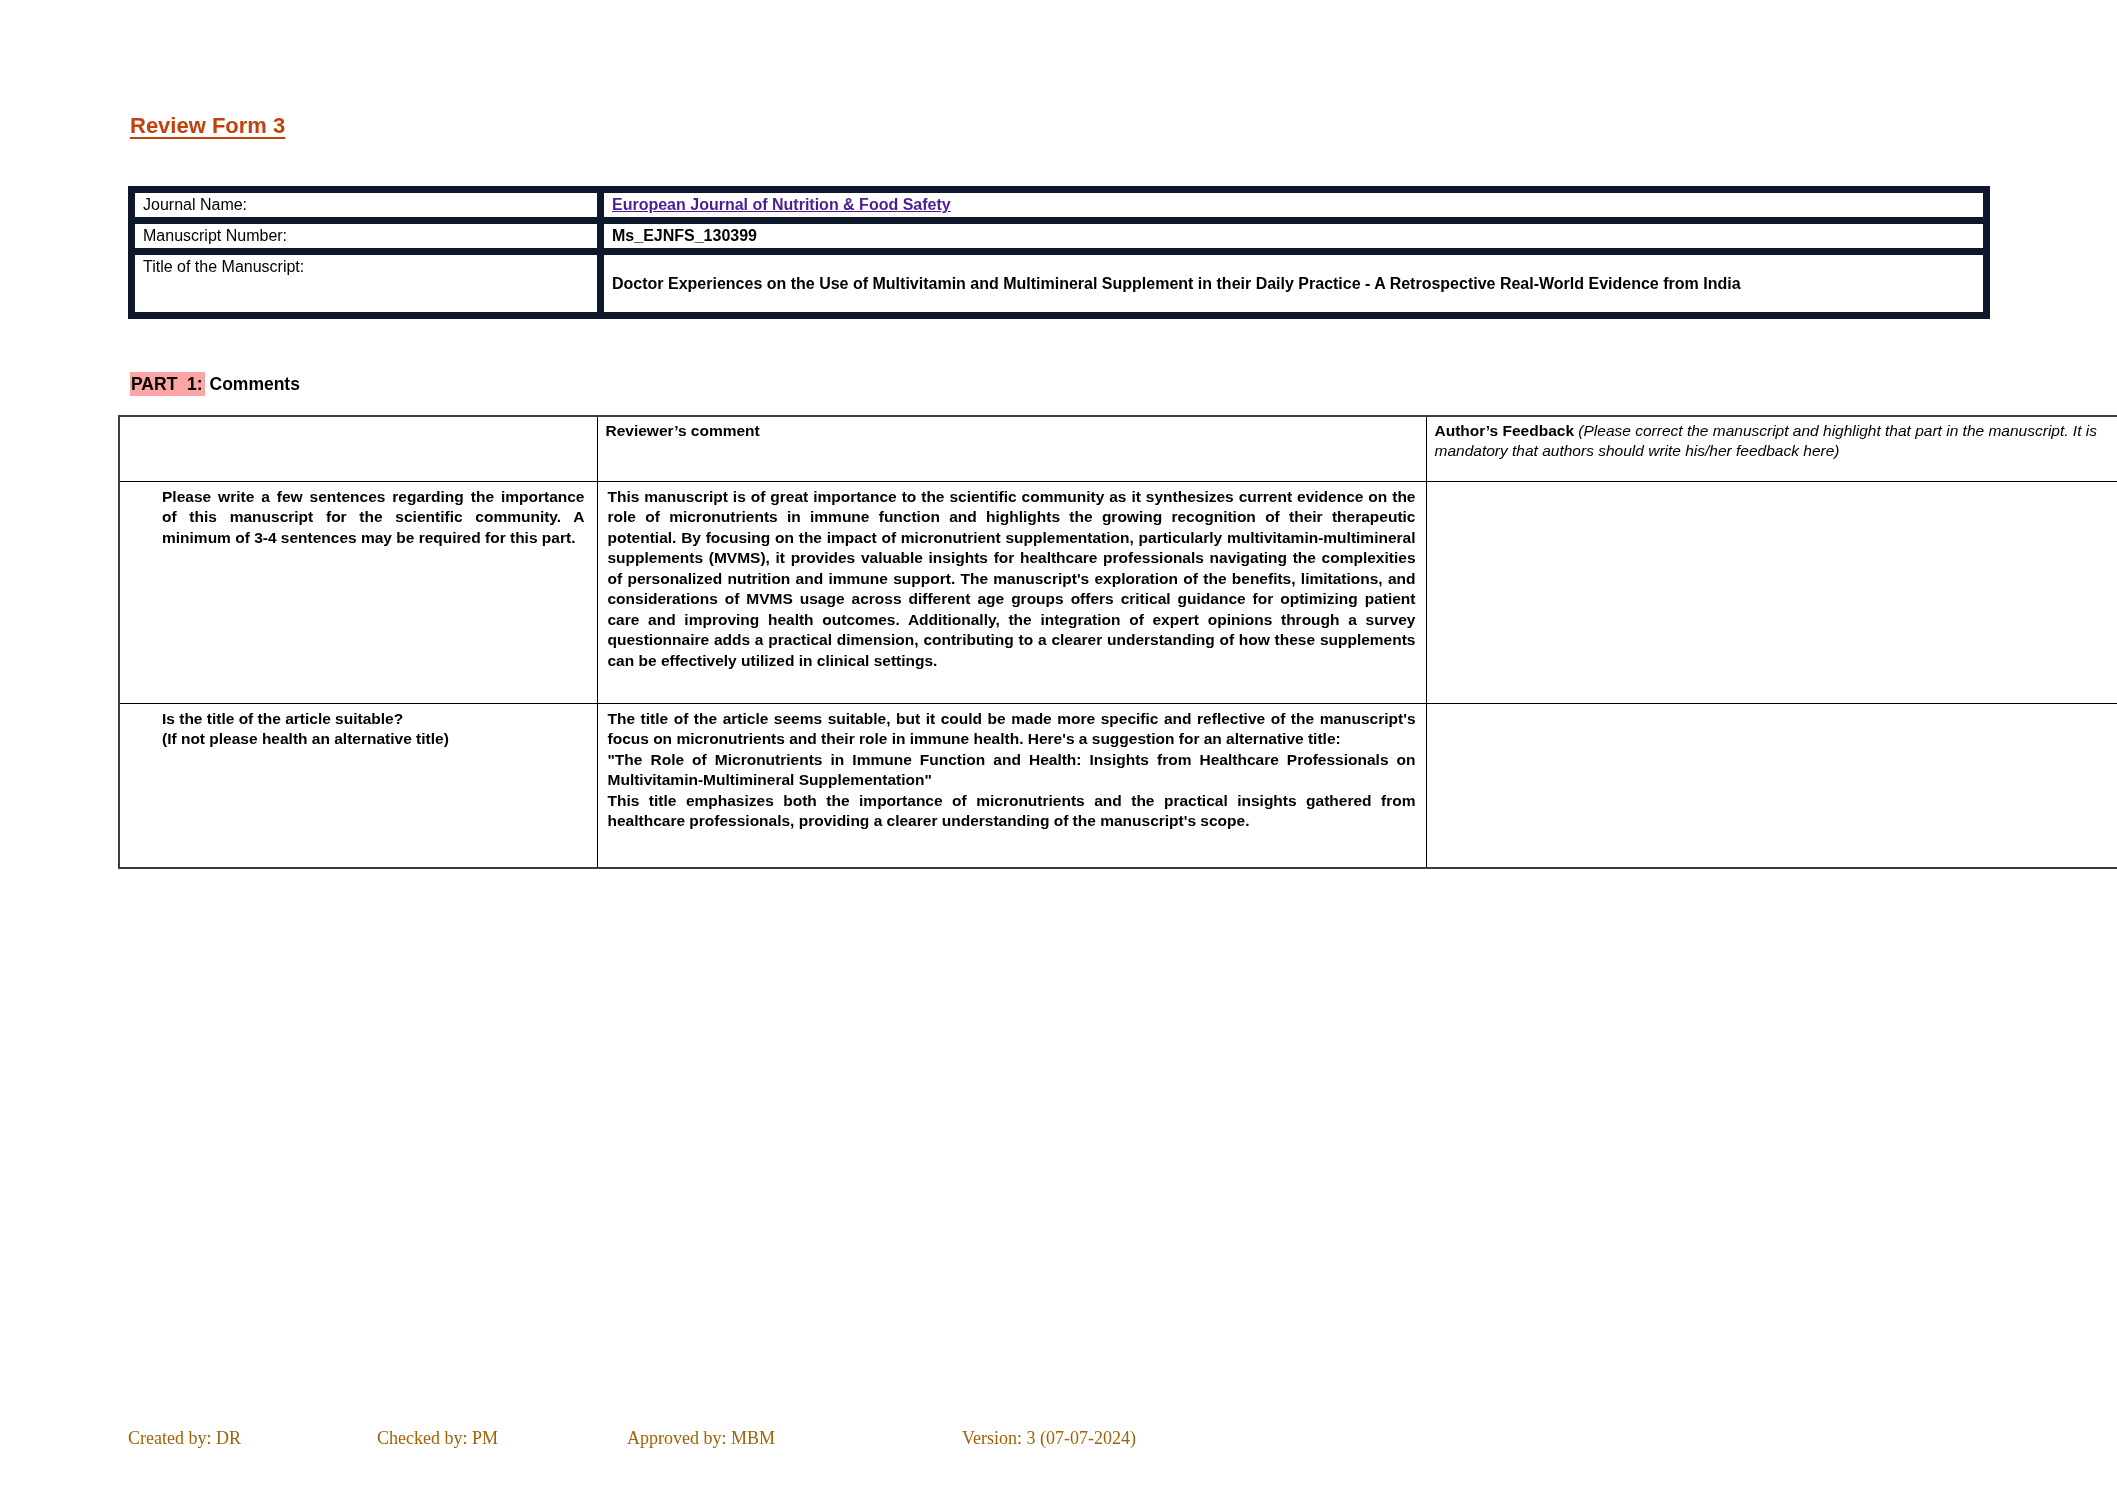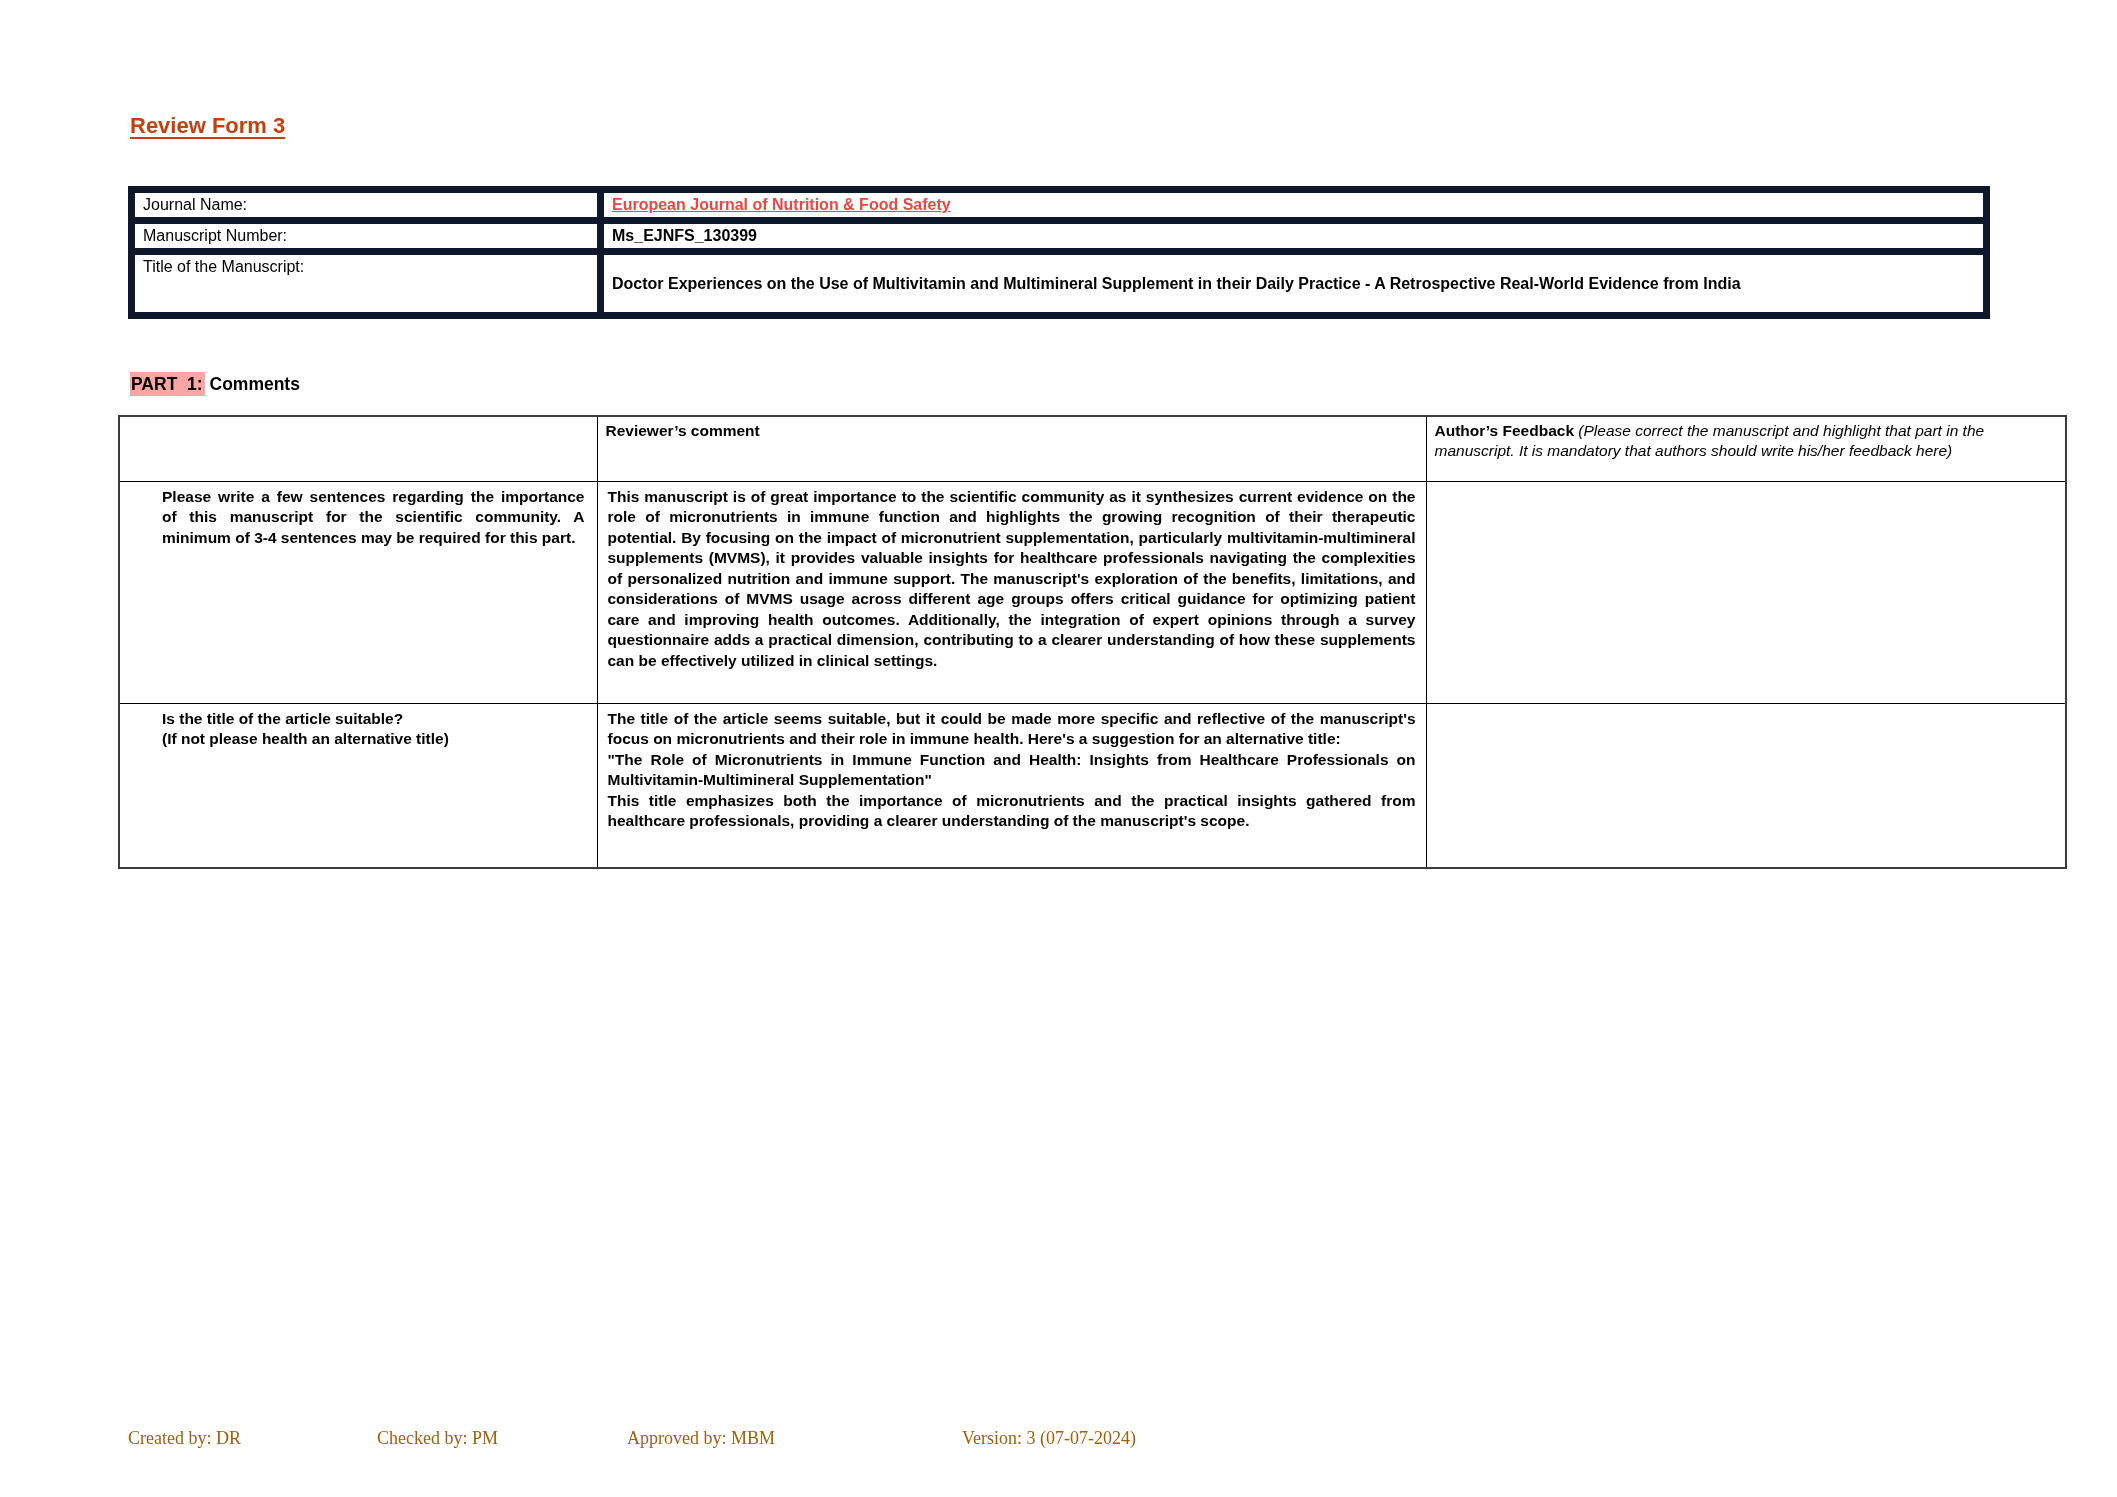--- a/index.html
+++ b/index.html
@@ -41,21 +41,21 @@
     padding: 3px 8px;
     vertical-align: middle;
   }
   table.meta td.lbl { width: 469px; vertical-align: top; font-weight: normal; }
   table.meta td.val { font-weight: bold; }
   tr.meta-r1 { height: 29px; }
   tr.meta-r2 { height: 28px; }
   tr.meta-r3 { height: 64px; }
   tr.meta-r4 { height: 30px; }
   a.journal-link {
-    color: #ef4444;
+    color: #4c1d95;
     font-weight: bold;
     text-decoration: underline;
   }
 
   
   .part1-heading {
     position: absolute;
     left: 130px;
     top: 374px;
     font-size: 17.5px;
@@ -79,21 +79,21 @@
     border: 2px solid #3c3c3c;
   }
   table.comments td {
     border: 1px solid #000;
     vertical-align: top;
     font-size: 15.5px;
     line-height: 20.5px;
   }
   td.c-q { width: 478px; }
   td.c-rev { width: 829px; }
-  td.c-fb { width: 640px; }
+  td.c-fb { width: 692px; }
   tr.hdr-row { height: 65px; }
   tr.body-row-1 { height: 222px; }
   tr.body-row-2 { height: 165px; }
 
   .hdr-rev { font-weight: bold; padding: 4px 8px; }
   .hdr-fb { padding: 4px 8px; line-height: 20px; }
   .hdr-fb .b { font-weight: bold; }
   .hdr-fb .i { font-style: italic; }
 
   .q-text {

